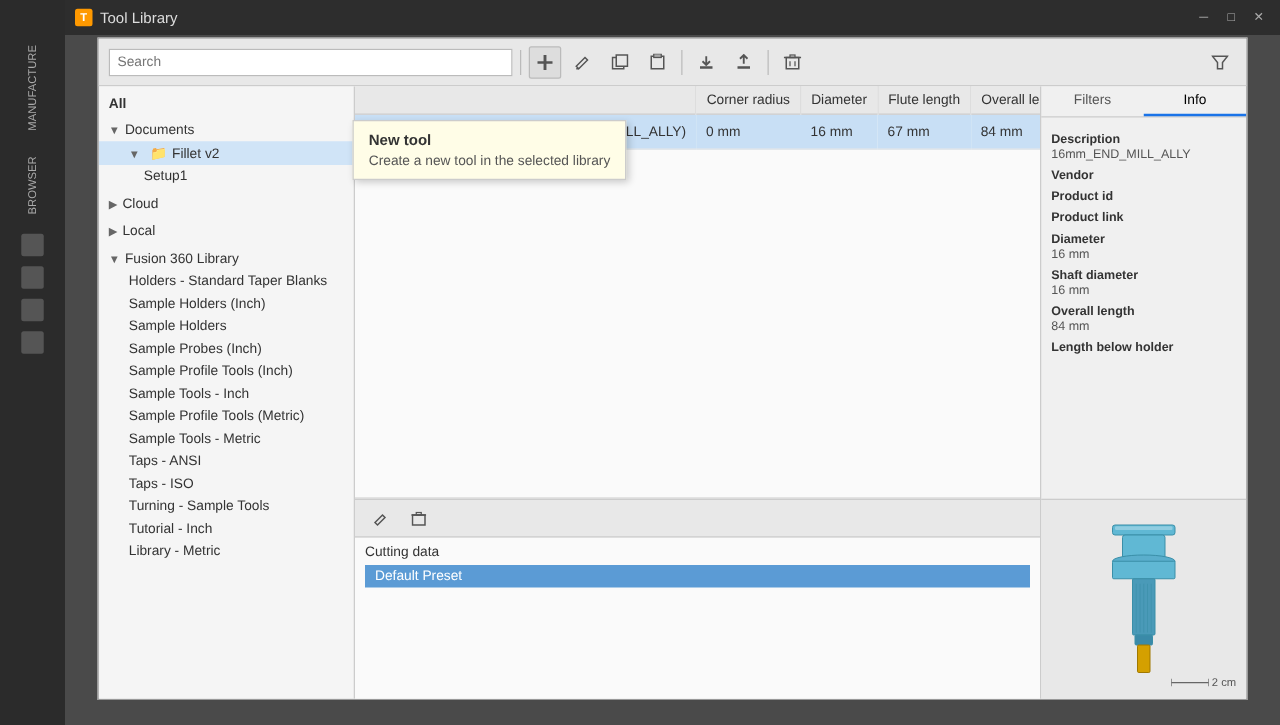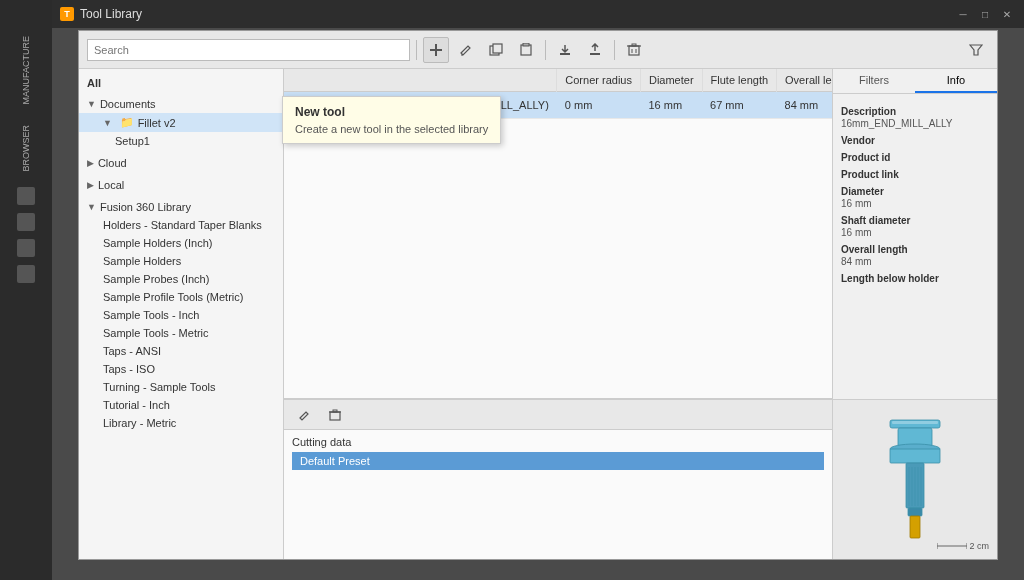--- a/index.html
+++ b/index.html
@@ -509,24 +509,27 @@
             <div class="sidebar-item">
               <span>Sample Holders (Inch)</span>
             </div>
             <div class="sidebar-item">
               <span>Sample Holders</span>
             </div>
             <div class="sidebar-item">
               <span>Sample Probes (Inch)</span>
             </div>
             <div class="sidebar-item">
+              <span>Sample Profile Tools (Inch)</span>
+            </div>
+            <div class="sidebar-item">
+              <span>Sample Tools - Inch</span>
+            </div>
+            <div class="sidebar-item">
               <span>Sample Profile Tools (Metric)</span>
-            </div>
-            <div class="sidebar-item">
-              <span>Sample Tools - Inch</span>
             </div>
             <div class="sidebar-item">
               <span>Sample Tools - Metric</span>
             </div>
             <div class="sidebar-item">
               <span>Taps - ANSI</span>
             </div>
             <div class="sidebar-item">
               <span>Taps - ISO</span>
             </div>

